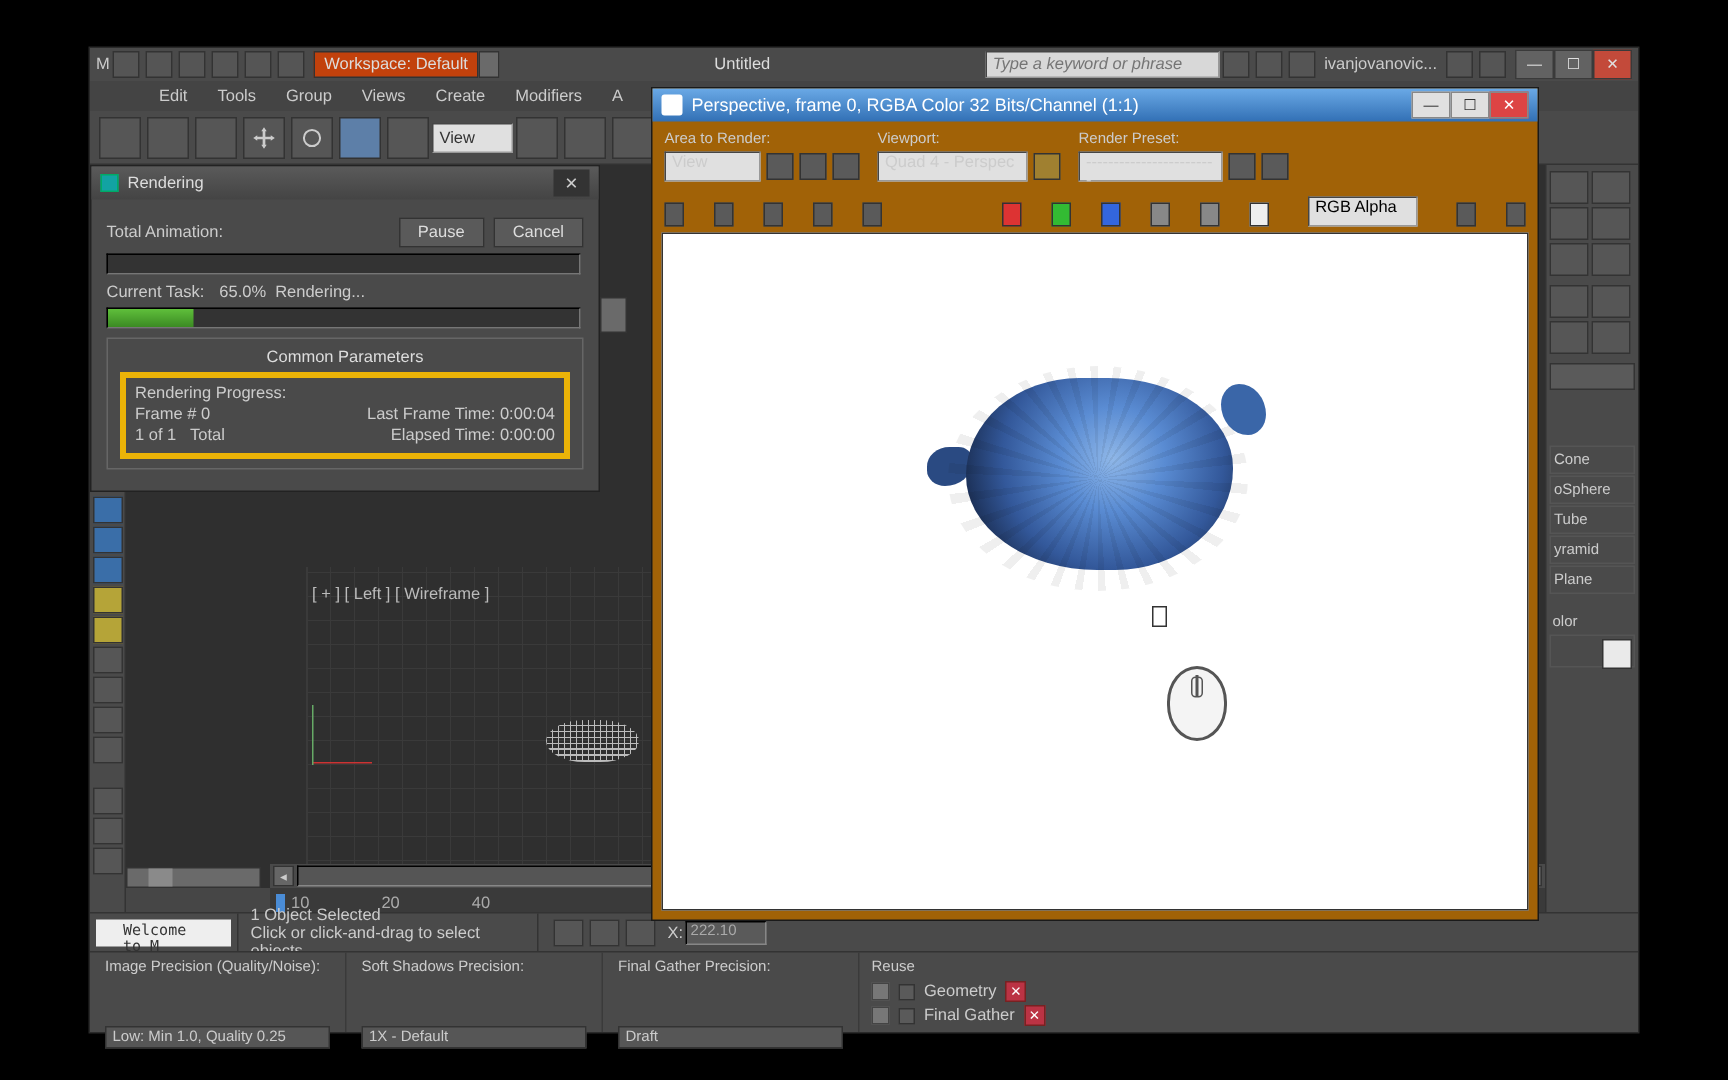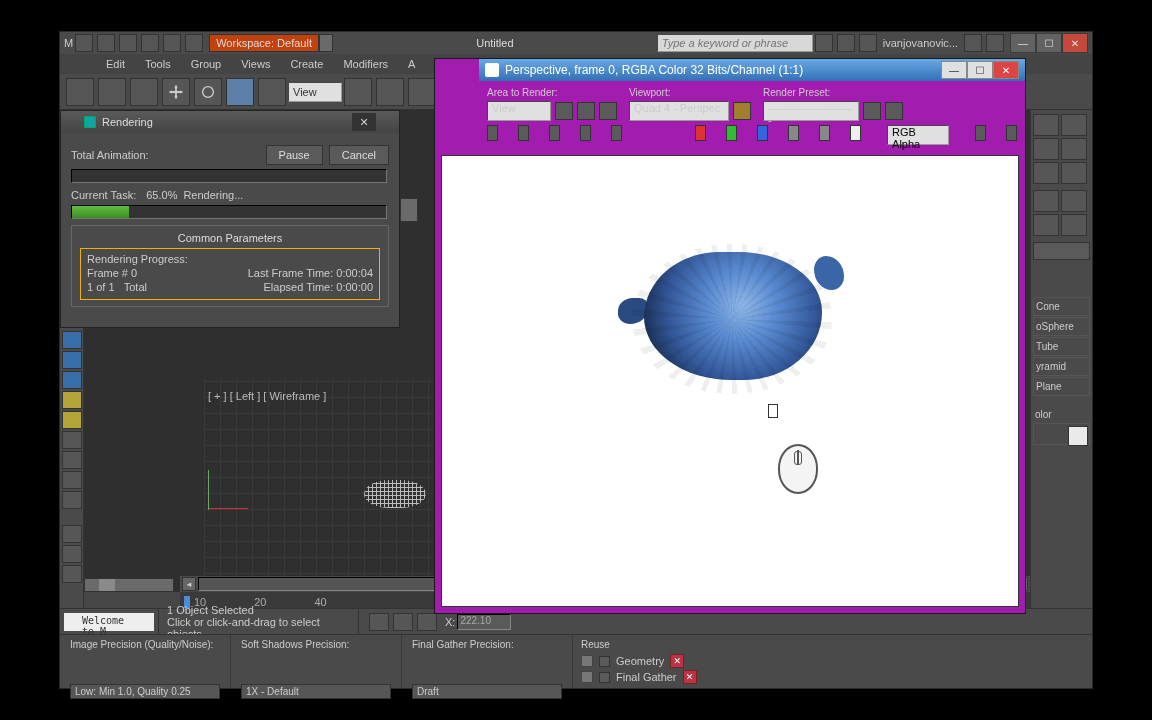--- a/index.html
+++ b/index.html
@@ -86,49 +86,49 @@
 .renderbar .slider { width:150px; height:12px; background:#3a3a3a; border:1px inset #222; margin-top:2px; position:relative;}
 .renderbar .slider .knob { position:absolute; top:-2px; width:8px; height:14px; background:#999; border:1px solid #555;}
 .reuse { padding:4px 8px; display:flex; flex-direction:column; gap:2px;}
 .reuse .row { display:flex; align-items:center; gap:6px;}
 .lock { width:12px;height:12px;background:#777;border:1px solid #444;}
 .chk { width:11px;height:11px;background:#5a5a5a;border:1px solid #333;}
 .xbtn { width:14px;height:14px;background:#b34;border:1px solid #722;color:#fff;display:flex;align-items:center;justify-content:center;font-size:9px;}
 
 
 .rdlg { position:absolute; left:0; top:78px; width:340px; height:218px; background:#4a4a4a; border:1px solid #222; z-index:30;}
-.rdlg .cap { height:22px; background:linear-gradient(#5a5a5a,#444); display:flex; align-items:center; color:#ddd; padding:0 23px;}
+.rdlg .cap { height:22px; background:linear-gradient(#5a5a5a,#444); display:flex; align-items:center; color:#ddd; padding:0 6px;}
 .rdlg .cap .xx { margin-left:auto; width:24px;height:18px;background:#333;color:#ccc;display:flex;align-items:center;justify-content:center;}
 .rdlg .body { padding:8px 10px; color:#ccc;}
 .rdlg .row { display:flex; align-items:center; margin:4px 0;}
 .rdlg .pb { height:14px; background:#333; border:1px inset #222; width:316px; position:relative; margin:2px 0 6px 0;}
 .rdlg .pb.empty .fill { width:0;}
 .rdlg .pb .fill { position:absolute; left:0; top:0; bottom:0; width:18%; background:linear-gradient(#5fbf3b,#3b8a23);}
 .rdlg .btn { padding:3px 12px; background:#5a5a5a; border:1px solid #333; color:#ddd; margin-left:6px;}
 .rdlg .panel { border:1px solid #666; padding:6px 8px; margin-top:4px;}
 .rdlg .panel .hdr { text-align:center; color:#ddd; margin-bottom:4px;}
-.rdlg .panel .inner { border:1px solid #eab308; padding:4px 6px; font-size:10px;}
+.rdlg .panel .inner { border:4px solid #eab308; padding:4px 6px; font-size:10px;}
 .rdlg .panel .inner .r2 { display:flex; justify-content:space-between; margin:2px 0;}
 
 
-.vfb { position:absolute; left:374px; top:26px; width:592px; height:556px; background:#a21caf; border:1px solid #1a1a1a; z-index:40;padding-left:44px;}
+.vfb { position:absolute; left:374px; top:26px; width:592px; height:556px; background:#a16207; border:1px solid #1a1a1a; z-index:40;}
 .vfb .cap { height:22px; background:linear-gradient(#6aa9e6,#3270b5); display:flex; align-items:center; color:#fff; padding:0 6px;}
 .vfb .cap .icon { width:14px;height:14px;background:#fff;border-radius:2px;margin-right:6px;}
 .vfb .cap .t { flex:1; font-size:12px;}
 .vfb .wbtns { display:flex;}
 .vfb .wb { width:26px;height:18px;background:#e0e0e0;border:1px solid #888;display:flex;align-items:center;justify-content:center;font-size:10px;color:#333;}
 .vfb .wb.cl { background:#d44; color:#fff;}
 .vfb .bar1 { height:44px; padding:4px 8px; color:#ccc; display:flex; gap:12px; align-items:flex-end;}
 .vfb .grp { display:flex; flex-direction:column;}
 .vfb .grp .l { font-size:10px; margin-bottom:3px;}
 .vfb .grp .c { display:flex; align-items:center; gap:4px;}
 .vfb select,.vfb .dd { background:#e0e0e0; border:1px inset #999; height:20px; font-size:11px; padding:0 4px;}
 .vfb .ib { width:18px;height:18px;background:#5a5a5a;border:1px solid #333;}
 .vfb .lockb { width:18px;height:18px;background:#a08030;border:1px solid #333;}
-.vfb .bar2 { height:26px; display:flex; align-items:flex-start; padding:0 8px; gap:20px;}
+.vfb .bar2 { height:26px; display:flex; align-items:flex-end; padding:0 8px; gap:20px;}
 .vfb .sb { width:16px;height:16px;background:#5a5a5a;border:1px solid #333;}
 .vfb .sw { width:16px;height:16px;border:1px solid #333;}
 .vfb .sw.r{background:#d33;} .vfb .sw.g{background:#3b3;} .vfb .sw.b{background:#36d;} .vfb .sw.w{background:#eee;} .vfb .sw.gr{background:#888;}
 .vfb .canvas { position:absolute; left:6px; right:6px; top:96px; bottom:6px; background:#fff; border:1px solid #333;}
 .vfb .blob { position:absolute; left:180px; top:78px; width:220px; height:170px;}
 .vfb .blob .core { position:absolute; inset:18px 20px 24px 22px; background:radial-gradient(circle at 55% 42%, #8fb7e8 0%, #5a8cd3 28%, #33589a 60%, #1b2f55 82%, #0c1526 100%); border-radius:50% 55% 52% 58% / 60% 55% 62% 58%;}
 .vfb .blob::before,.vfb .blob::after { content:""; position:absolute; background:#2a4a82; }
 .vfb .blob::before { left:-4px; top:64px; width:30px; height:26px; border-radius:50% 30% 60% 40%;}
 .vfb .blob::after { right:-2px; top:22px; width:30px; height:34px; border-radius:40% 60% 40% 60%; background:#3a66a8;}
 .vfb .noise { position:absolute; inset:10px; border-radius:50%; mix-blend-mode:multiply; background:

